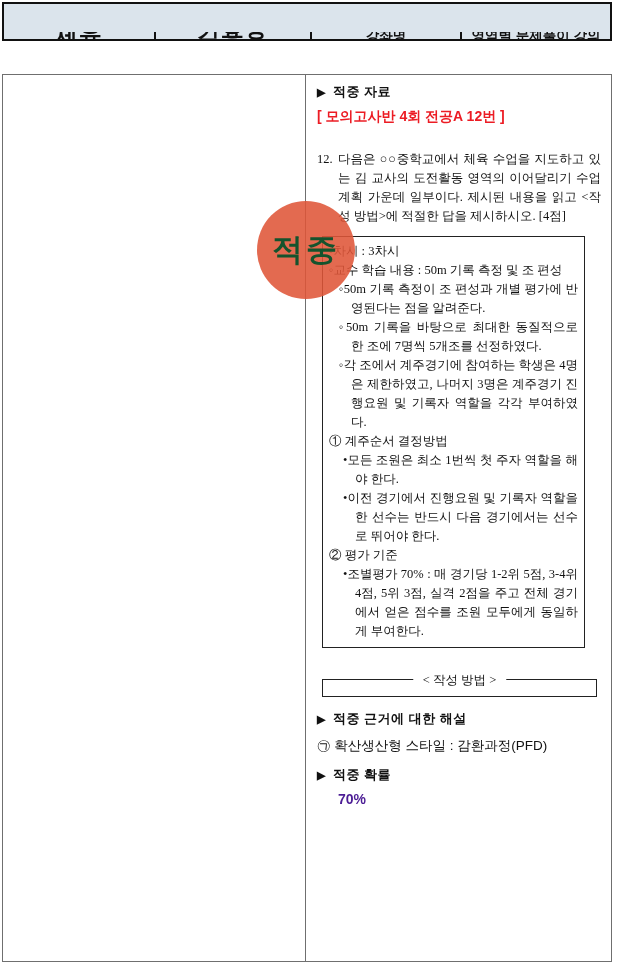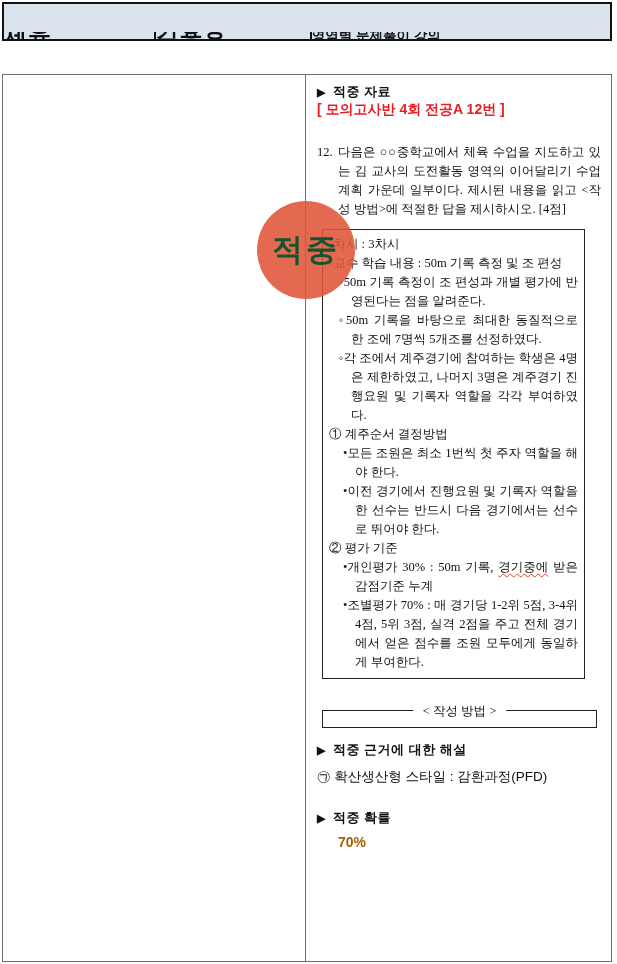--- a/index.html
+++ b/index.html
@@ -6,42 +6,42 @@
   body {
     width:617px; height:964px; position:relative; background:#ffffff;
     font-family:"Liberation Sans", sans-serif; color:#111; overflow:hidden;
   }
   
   .header-table {
     position:absolute; left:2px; top:2px; width:610px; height:39px;
     display:flex; background:#dbe4ec; border:2px solid #111; box-sizing:border-box;
   }
   .hcell {
-    display:flex; align-items:center; 
+    display:flex; align-items:center; justify-content:center;
     box-sizing:border-box; border-right:2px solid #111; overflow:hidden;margin-top:28px;
   }
   .hcell:last-child { border-right:none; }
   .hcell.c0 { width:25%; } .hcell.c1 { width:25.8%;font-family:Liberation Mono, monospace; }
   .hcell.c2 { width:24.8%; } .hcell.c3 { flex:1;border-radius:7px; }
   .hcell.big   { font-size:23px; font-weight:bold; letter-spacing:1px; }
   .hcell.small { font-size:13.5px; font-weight:bold; }
   
   .main-box {
     position:absolute; left:2px; top:74px; width:610px; height:888px;
     border:1px solid #6f6f6f; box-sizing:border-box;
   }
   .left-col { position:absolute; left:0; top:0; width:302px; height:100%; }
   .right-col {
     position:absolute; left:302px; top:0; width:306px; height:100%;
     border-left:1px solid #6f6f6f; box-sizing:border-box;
     padding:8px 10px 0 11px;
   }
   .sec-title { font-size:13px; font-weight:bold; letter-spacing:0.5px; }
   .sec-title .marker { font-size:11px; margin-right:7px; }
-  .exam-ref { color:#ec1c24; font-size:14px; font-weight:bold; }
+  .exam-ref { margin-top:7px; color:#ec1c24; font-size:14px; font-weight:bold; }
   .question {
     margin-top:24px; font-family:"Liberation Serif", serif;
     font-size:12.5px; line-height:19px; text-align:justify;
     padding-left:21px;
   }
   .qnum { display:inline-block; width:21px; margin-left:-21px; }
   
   .plan-box {
     margin:10px 16px 0 5px; border:1px solid #222;
     padding:5px 6px 6px 6px;
@@ -63,39 +63,42 @@
   }
   .method-title {
     position:absolute; top:-10px; left:50%; transform:translateX(-50%);
     background:#ffffff; padding:0 10px; font-size:12.5px; white-space:nowrap;
   }
   .mline { margin-bottom:11px; text-align:justify; padding-left:14px; text-indent:-14px; }
   
   .expl-title { margin-top:13px; font-size:13px; font-weight:bold; letter-spacing:0.5px; }
   .expl-title .marker, .prob-title .marker { font-size:11px; margin-right:7px; }
   .expl-body { margin-top:9px; font-size:13.5px; }
-  .prob-title { margin-top:23px; font-size:13px; font-weight:bold; letter-spacing:0.5px; }
-  .prob-value { margin:7px 0 0 21px; color:#a16207; font-size:14px; font-weight:bold; }
+  .prob-title { margin-top:11px; font-size:13px; font-weight:bold; letter-spacing:0.5px; }
+  .prob-value { margin:7px 0 0 21px; color:#4c1d95; font-size:14px; font-weight:bold; }
   
   .stamp {
     position:absolute; left:257px; top:201px; width:98px; height:98px;
     border-radius:50%; background:rgba(223,85,56,0.88); z-index:5;
     display:flex; align-items:center; justify-content:center;
     color:#14532d; font-size:31px; font-weight:bold; letter-spacing:3px;
   }
 </style>
 </head>
 <body>
 
 <div class="header-table">
   <div class="hcell c0 big">
       <span>체육</span>
     </div>
   <div class="hcell c1 big">
       <span>김용호</span>
+    </div>
+  <div class="hcell c2 small">
+      <span>강좌명</span>
     </div>
   <div class="hcell c3 small">
       <span>영역별 문제풀이 강의</span>
     </div>
 </div>
 
 <div class="main-box">
   <div class="left-col"></div>
   <div class="right-col">
 
@@ -112,21 +115,20 @@
     <div class="plan-box">
         <div class="pline ind0"><span>◦</span>차시 : 3차시</div>
         <div class="pline ind0"><span>◦</span>교수 학습 내용 : 50m 기록 측정 및 조 편성</div>
         <div class="pline ind1"><span>◦</span>50m 기록 측정이 조 편성과 개별 평가에 반영된다는 점을 알려준다.</div>
         <div class="pline ind1"><span>◦</span>50m 기록을 바탕으로 최대한 동질적으로 한 조에 7명씩 5개조를 선정하였다.</div>
         <div class="pline ind1"><span>◦</span>각 조에서 계주경기에 참여하는 학생은 4명은 제한하였고, 나머지 3명은 계주경기 진행요원 및 기록자 역할을 각각 부여하였다.</div>
         <div class="pline ind0"><span>① </span>계주순서 결정방법</div>
         <div class="pline ind2"><span>•</span>모든 조원은 최소 1번씩 첫 주자 역할을 해야 한다.</div>
         <div class="pline ind2"><span>•</span>이전 경기에서 진행요원 및 기록자 역할을 한 선수는 반드시 다음 경기에서는 선수로 뛰어야 한다.</div>
         <div class="pline ind0"><span>② </span>평가 기준</div>
-        <div class="pline ind2"><span>•</span>개인평가 30% : 50m 기록, <span class="misspell">경기중에</span> 받은 감점기준 누계</div>
         <div class="pline ind2"><span>•</span>조별평가 70% : 매 경기당 1-2위 5점, 3-4위 4점, 5위 3점, 실격 2점을 주고 전체 경기에서 얻은 점수를 조원 모두에게 동일하게 부여한다.</div>
       </div>
 
     <div class="method-box">
       <div class="method-title">&lt; 작성 방법 &gt;</div>
     </div>
 
     <div class="expl-title">
       <span class="marker">▶</span><span>적중 근거에 대한 해설</span>
     </div>

